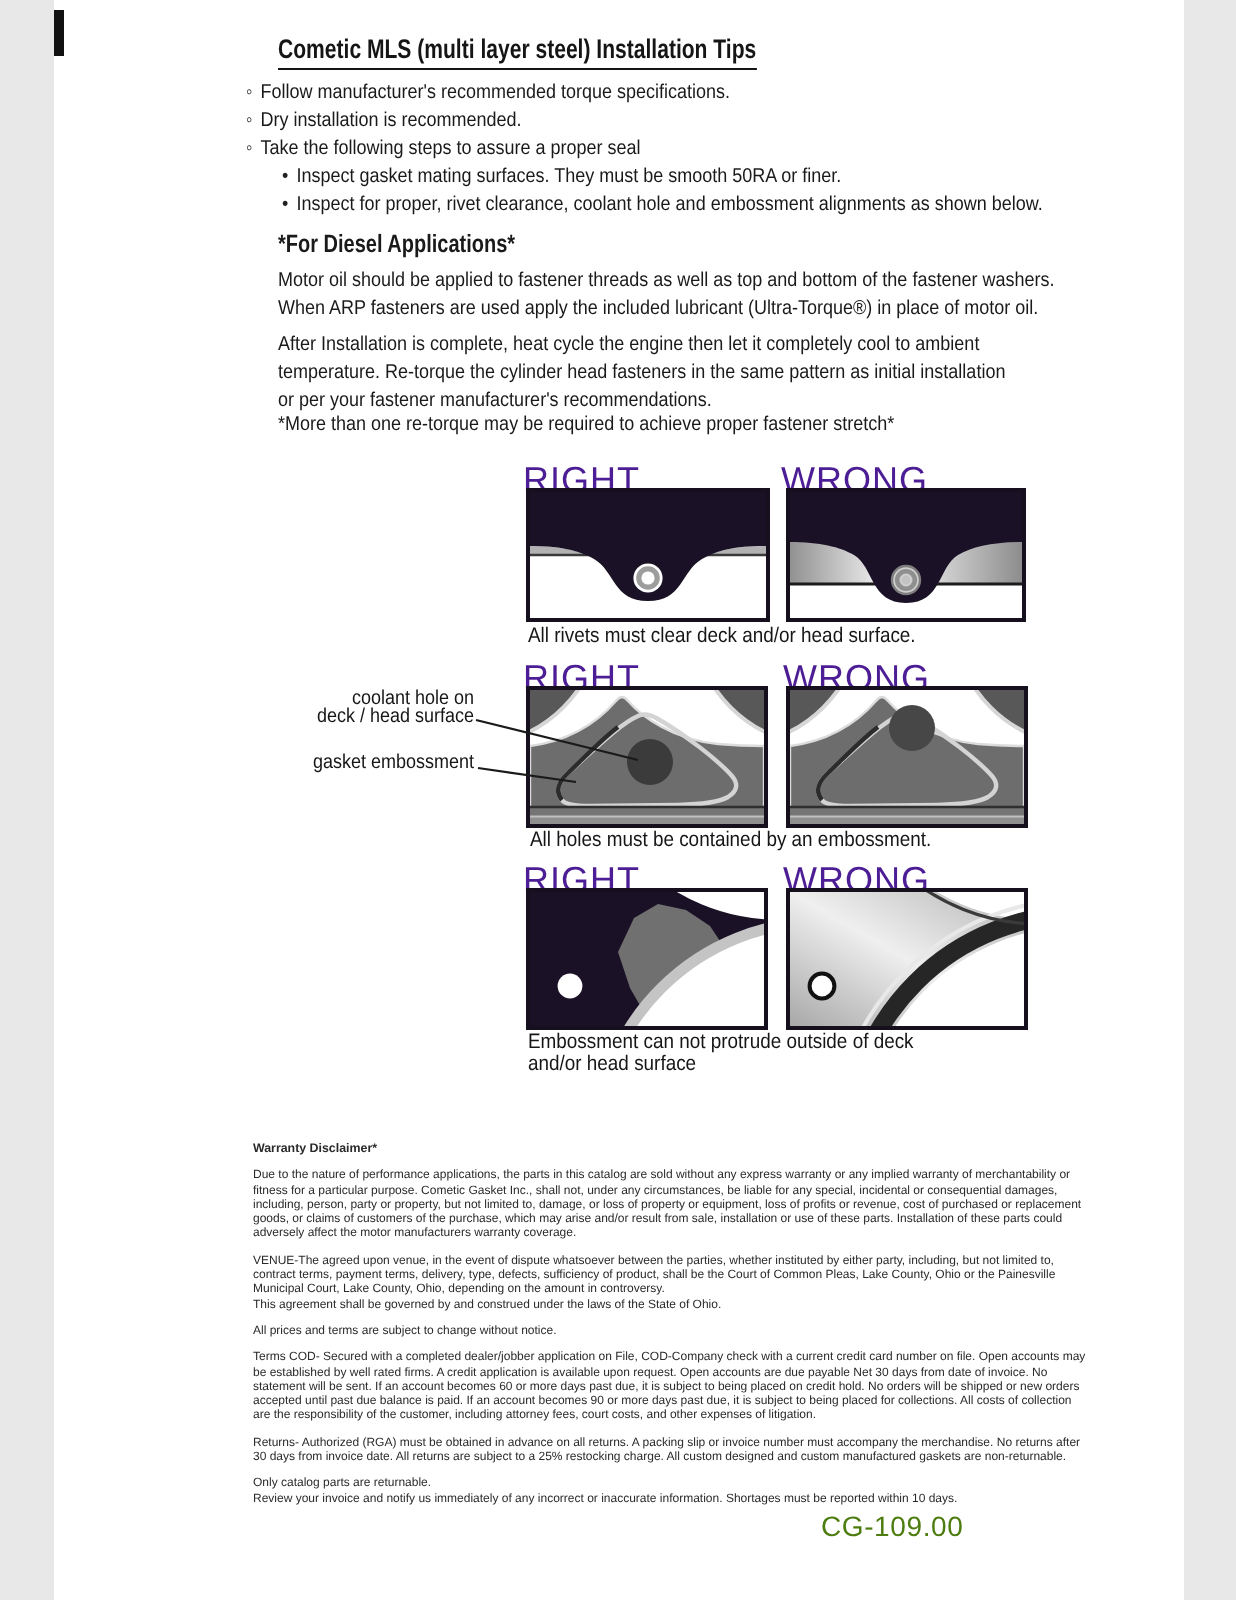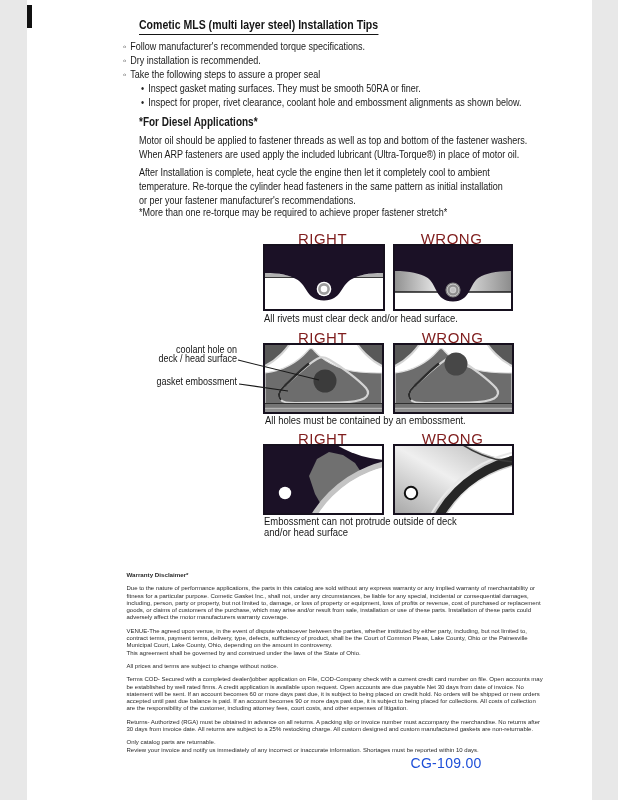--- a/index.html
+++ b/index.html
@@ -24,36 +24,36 @@
   .tip-row .marker { width:8px; color:#222; }
   .tip-row.sub { margin-left:20px; }
   .tip-row.sub .marker { width:8px; }
 
   .diesel-h { left:112px; top:115px; font-size:12.5px; font-weight:bold;
     transform:scaleX(0.8); transform-origin:0 0; white-space:nowrap; }
   .body-par { left:112px; top:0; font-size:10px; line-height:14px;
     white-space:pre-line; transform:scaleX(0.9); transform-origin:0 0; width:520px; }
   .p1 { top:134px; } .p2 { top:166px; } .pnote { top:206px; }
 
-  .dg-head { font-size:15px; letter-spacing:0.5px; color:#7f1d1d; text-align:center;
+  .dg-head { font-size:18px; letter-spacing:0.5px; color:#4c1d95; text-align:left;
     width:122px; white-space:nowrap; }
   .panel { border:2px solid #16101e; background:#fff; box-sizing:border-box; }
   .panel svg { display:block; width:100%; height:100%; }
   .dg-cap { font-size:10.5px; line-height:10.5px; color:#161616;
     transform:scaleX(0.9); transform-origin:0 0; white-space:pre-line; }
 
   .lbl { font-size:10px; line-height:9px; text-align:right; color:#161616;
     transform:scaleX(0.9); transform-origin:100% 0; white-space:pre-line; }
 
   .legal { left:100px; top:571px; width:480px; font-size:6px; line-height:7.3px; color:#2a2a2a; }
   .legal h4 { margin:0 0 7px 0; font-size:6.2px; font-weight:bold; }
   .legal p { margin:0 0 6px 0; white-space:pre-line; }
   .legal p.tight { margin:0; }
 
-  .footer-code { left:384px; top:755px; font-size:14px; letter-spacing:0.3px; color:#1d4ed8; }
+  .footer-code { left:384px; top:755px; font-size:14px; letter-spacing:0.3px; color:#4d7c0f; }
 </style>
 </head>
 <body>
 
 <div class="page">
 
   <div class="abs print-mark"></div>
 
   <div class="abs title">Cometic MLS (multi layer steel) Installation Tips</div>
 

